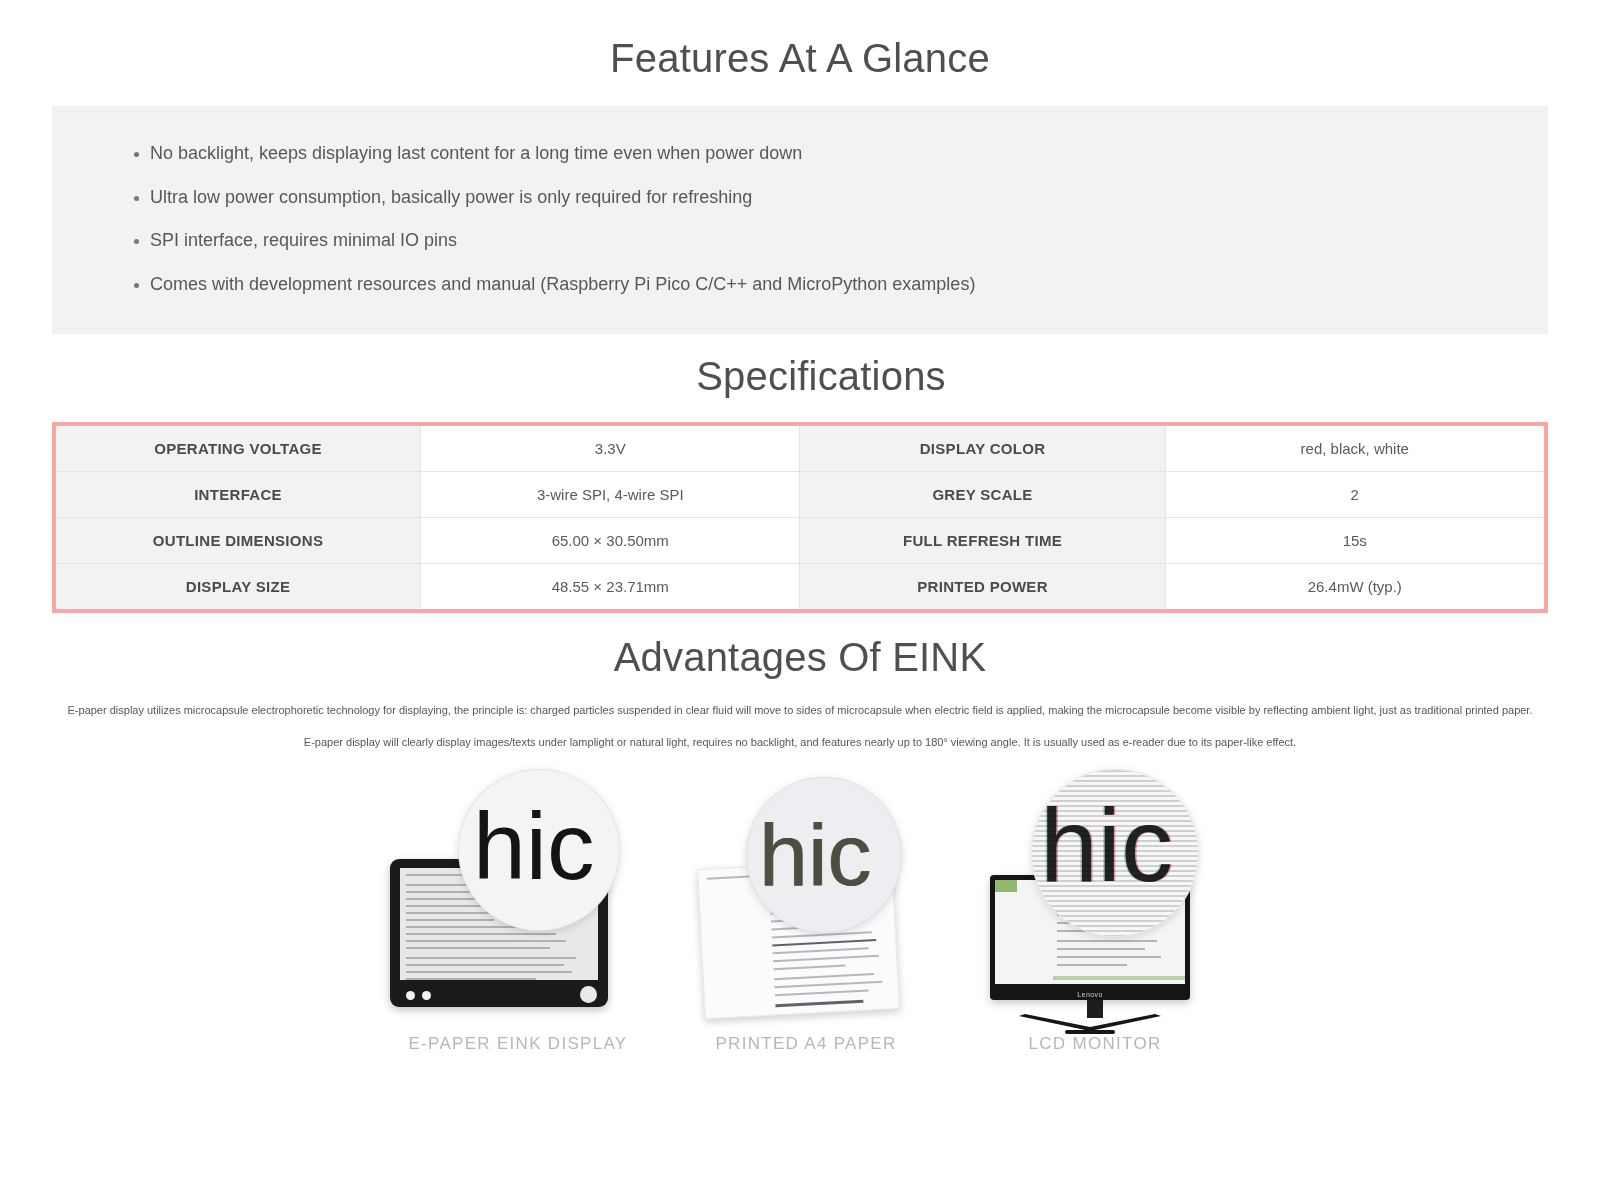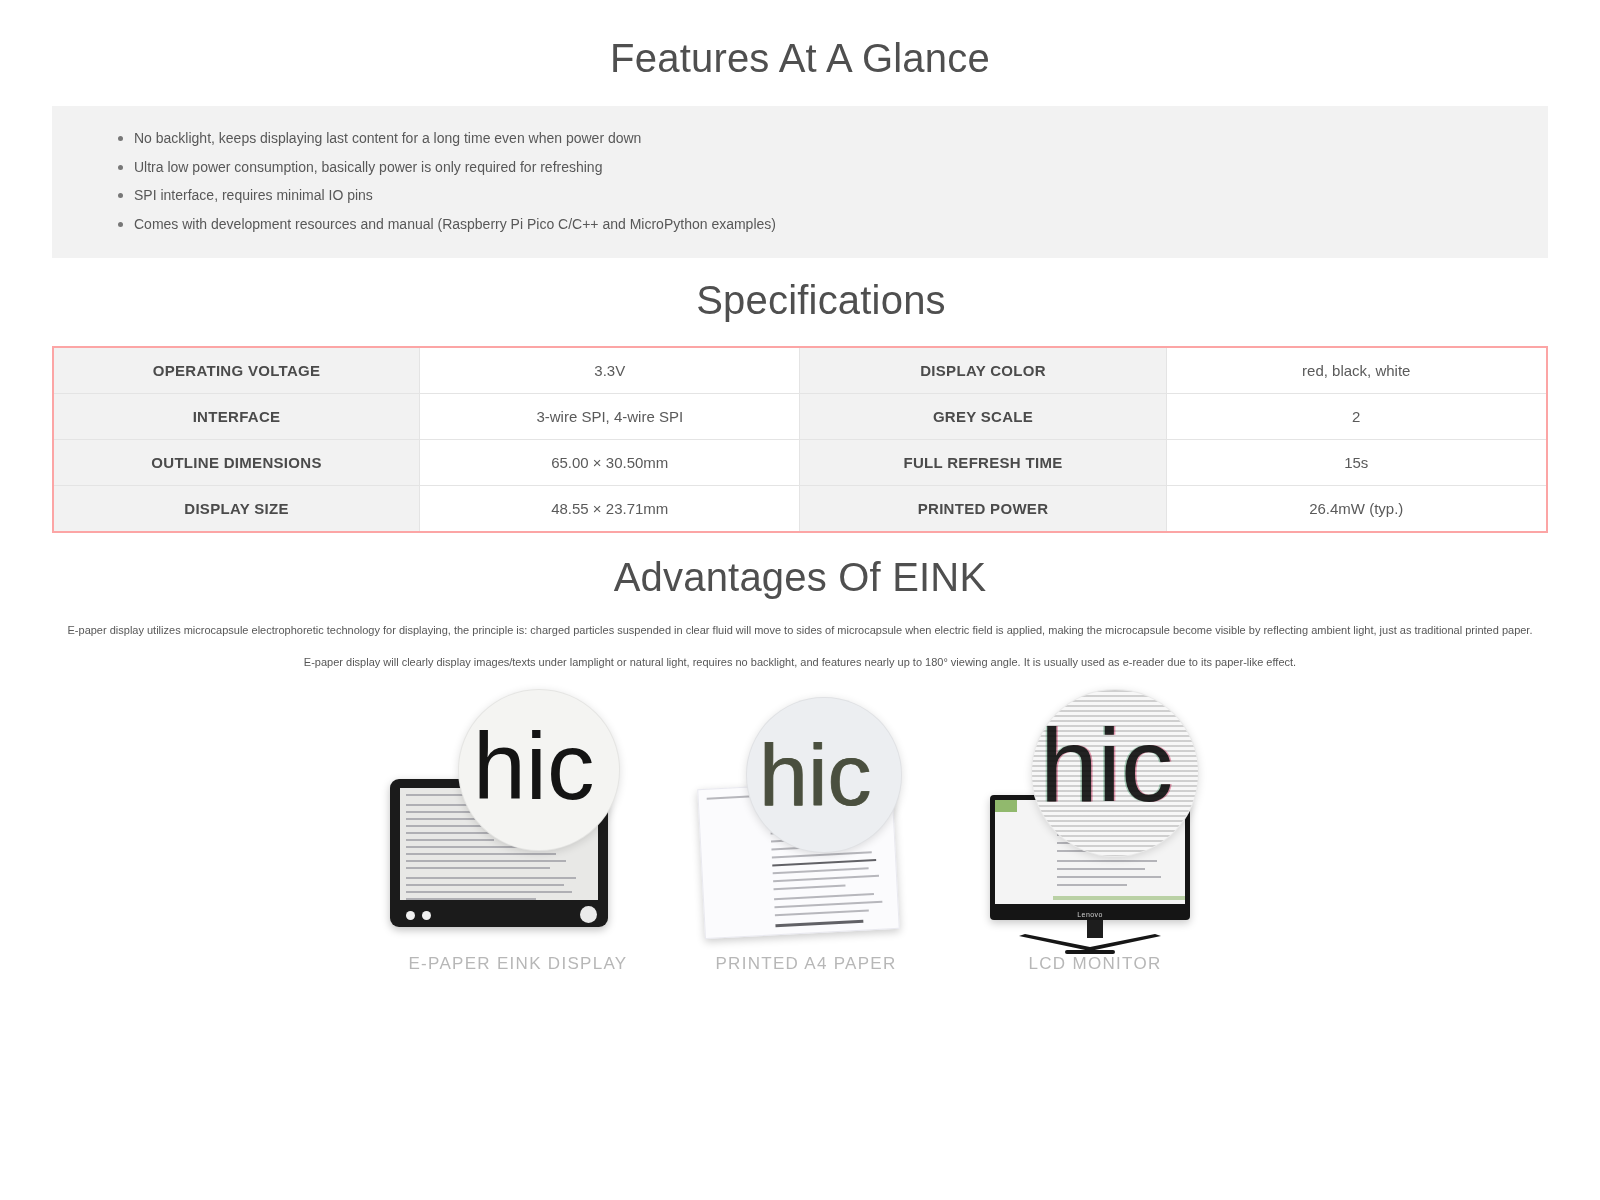--- a/index.html
+++ b/index.html
@@ -36,37 +36,37 @@
     margin: 26px 52px 0 52px;
     background: #f2f2f2;
     padding: 18px 0 20px 0;
   }
   .features-box ul {
     margin: 0;
     padding: 0 0 0 82px;
     list-style: disc;
   }
   .features-box li {
-    font-size: 14px;
+    font-size: 18px;
     line-height: 27.5px;
     color: #585858;
     padding: 0;
-    margin: 0;
+    margin: 16px;
   }
   .features-box li::marker { color: #777; font-size: 15px; }
 
   
   .specs-wrap {
     margin: 24px 52px 0 52px;
   }
   table.specs {
     width: 100%;
     border-collapse: collapse;
     table-layout: fixed;
-    border: 2px solid #fca5a5;
+    border: 4px solid #fca5a5;
   }
   table.specs td {
     border: 1px solid #e4e4e4;
     height: 45px;
     font-size: 15px;
     text-align: center;
     vertical-align: middle;
     padding: 0 6px;
   }
   td.k {

